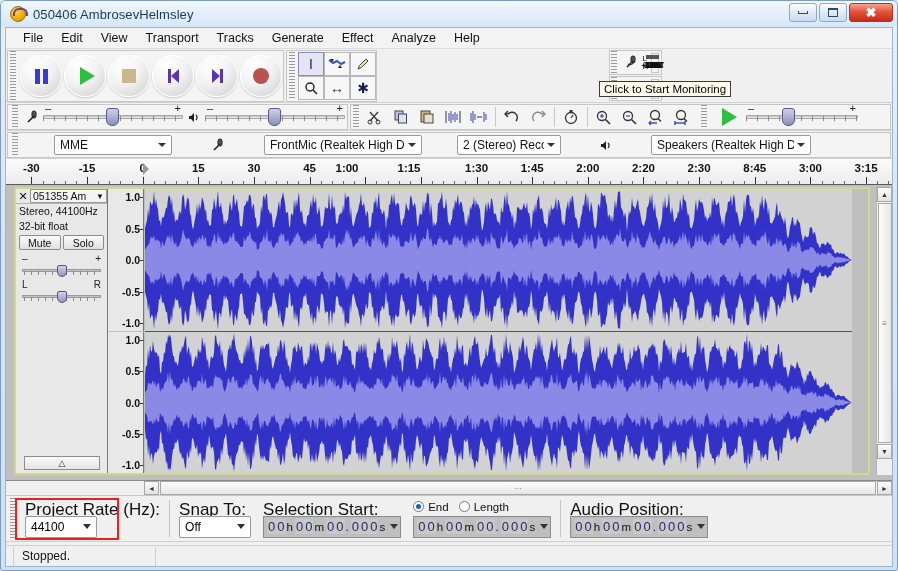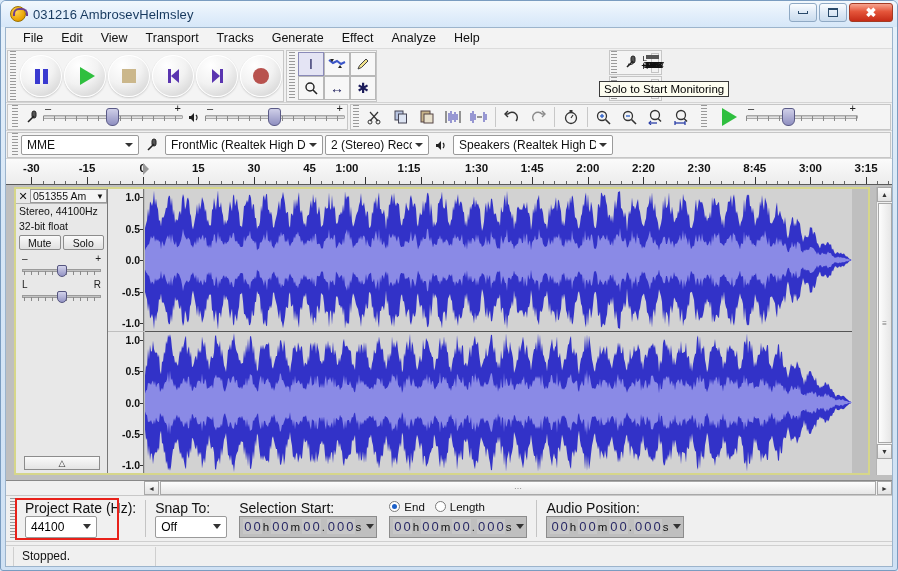--- a/index.html
+++ b/index.html
@@ -149,21 +149,21 @@
 
   
   .tb-edit { height:26px; align-items:center; }
   .ebtn {
     width:26px;height:24px;border:1px solid transparent;background:transparent;
     display:flex;align-items:center;justify-content:center;font-size:13px;color:#27275e;
   }
   .vsep { width:1px; height:20px; background:#c8c8c8; margin:0 3px; }
 
   
-  .tb-device { height:26px; align-items:center; padding:0 2px; }
+  .tb-device { height:26px; align-items:center; padding:0 2px;gap:33px; }
   .combo {
     height:20px; border:1px solid #9a9a9a; background:#fff;
     display:flex;align-items:center; font-size:12px; color:#111;
     padding:0 2px 0 5px; position:relative;
     border-radius:2px;
   }
   .combo .cv { flex:1; overflow:hidden; white-space:nowrap; }
   .combo .arr {
     width:14px; height:16px; display:flex;align-items:center;justify-content:center;
   }
@@ -261,21 +261,21 @@
   .hs-thumb { flex:1; height:14px; border:1px solid #a8a8a8; margin:0 1px;
     background:linear-gradient(180deg,#fdfdfd,#e6e6e6); display:flex;align-items:center;justify-content:center;
     font-size:8px; color:#888; }
 
   
   .selbar {
     position:relative; height:46px; background:#f0f0f0;
     display:flex; align-items:stretch; border-bottom:1px solid #cfcfcf;
   }
   .sb-group { display:flex; flex-direction:column; justify-content:center; padding:0 6px; }
-  .sb-label { font-size:14px; color:#111; margin-bottom:2px; height:14px; }
+  .sb-label { font-size:17px; color:#111; margin-bottom:2px; height:14px; }
   .sb-combo {
     height:22px; border:1px solid #9a9a9a; background:#fff; border-radius:2px;
     display:flex; align-items:center; padding:0 2px 0 5px; font-size:12px;
   }
   .digits {
     height:22px; border:1px solid #8c8c8c; background:#bfbfbf;
     display:flex; align-items:center; padding:0 1px 0 3px;
     font-family:"Liberation Sans", sans-serif;
   }
   .digits .d {
@@ -306,21 +306,21 @@
   }
   .st-cell { height:19px; display:flex; align-items:center; padding:0 8px; border-right:1px solid #cfcfcf; }
 </style>
 </head>
 <body>
 
 <div id="app">
 
   <div class="titlebar">
     <div class="title-icon"></div>
-    <div class="title-text">031216 AmbrosevHelmsley</div>
+    <div class="title-text">050406 AmbrosevHelmsley</div>
     <div class="winbtns">
       <div class="wb">
           <span class="min-gl"></span>
         </div>
       <div class="wb">
           <span class="max-gl"></span>
         </div>
       <div class="wb close">
           <span class="gl">✖</span>
         </div>
@@ -523,21 +523,21 @@
               <span style="position: absolute; left: -4.73684px; top: 5px; font-size: 9.5px; transform: translateX(-50%);">-6</span>
               <div style="position: absolute; top: 1px; width: 1px; height: 4px; background: rgb(85, 85, 85); left: -4.73684px;"></div>
               <span style="position: absolute; left: -5.36842px; top: 5px; font-size: 9.5px; transform: translateX(-50%);">-3</span>
               <div style="position: absolute; top: 1px; width: 1px; height: 4px; background: rgb(85, 85, 85); left: -5.36842px;"></div>
               <span style="position: absolute; left: -6px; top: 5px; font-size: 9.5px; transform: translateX(-50%);">0</span>
               <div style="position: absolute; top: 1px; width: 1px; height: 4px; background: rgb(85, 85, 85); left: -6px;"></div>
             </div>
         </div>
       </div>
 
-      <div class="tooltip" style="left:593px; top:53px;">Solo to Start Monitoring</div>
+      <div class="tooltip" style="left:593px; top:53px;">Click to Start Monitoring</div>
     </div>
 
     <div class="toolbar-dock" style="height:28px;">
       <div class="tb tb-mixer">
         <div class="grip" style="height:24px;"></div>
         <div class="meter-ico">
           <svg width="15" height="15" viewBox="0 0 15 15">
               <rect x="7" y="1" width="4" height="7" rx="2" fill="#555" stroke="#222"></rect>
               <line x1="3" y1="12" x2="9" y2="6" stroke="#222" stroke-width="1.6"></line>
             </svg>

